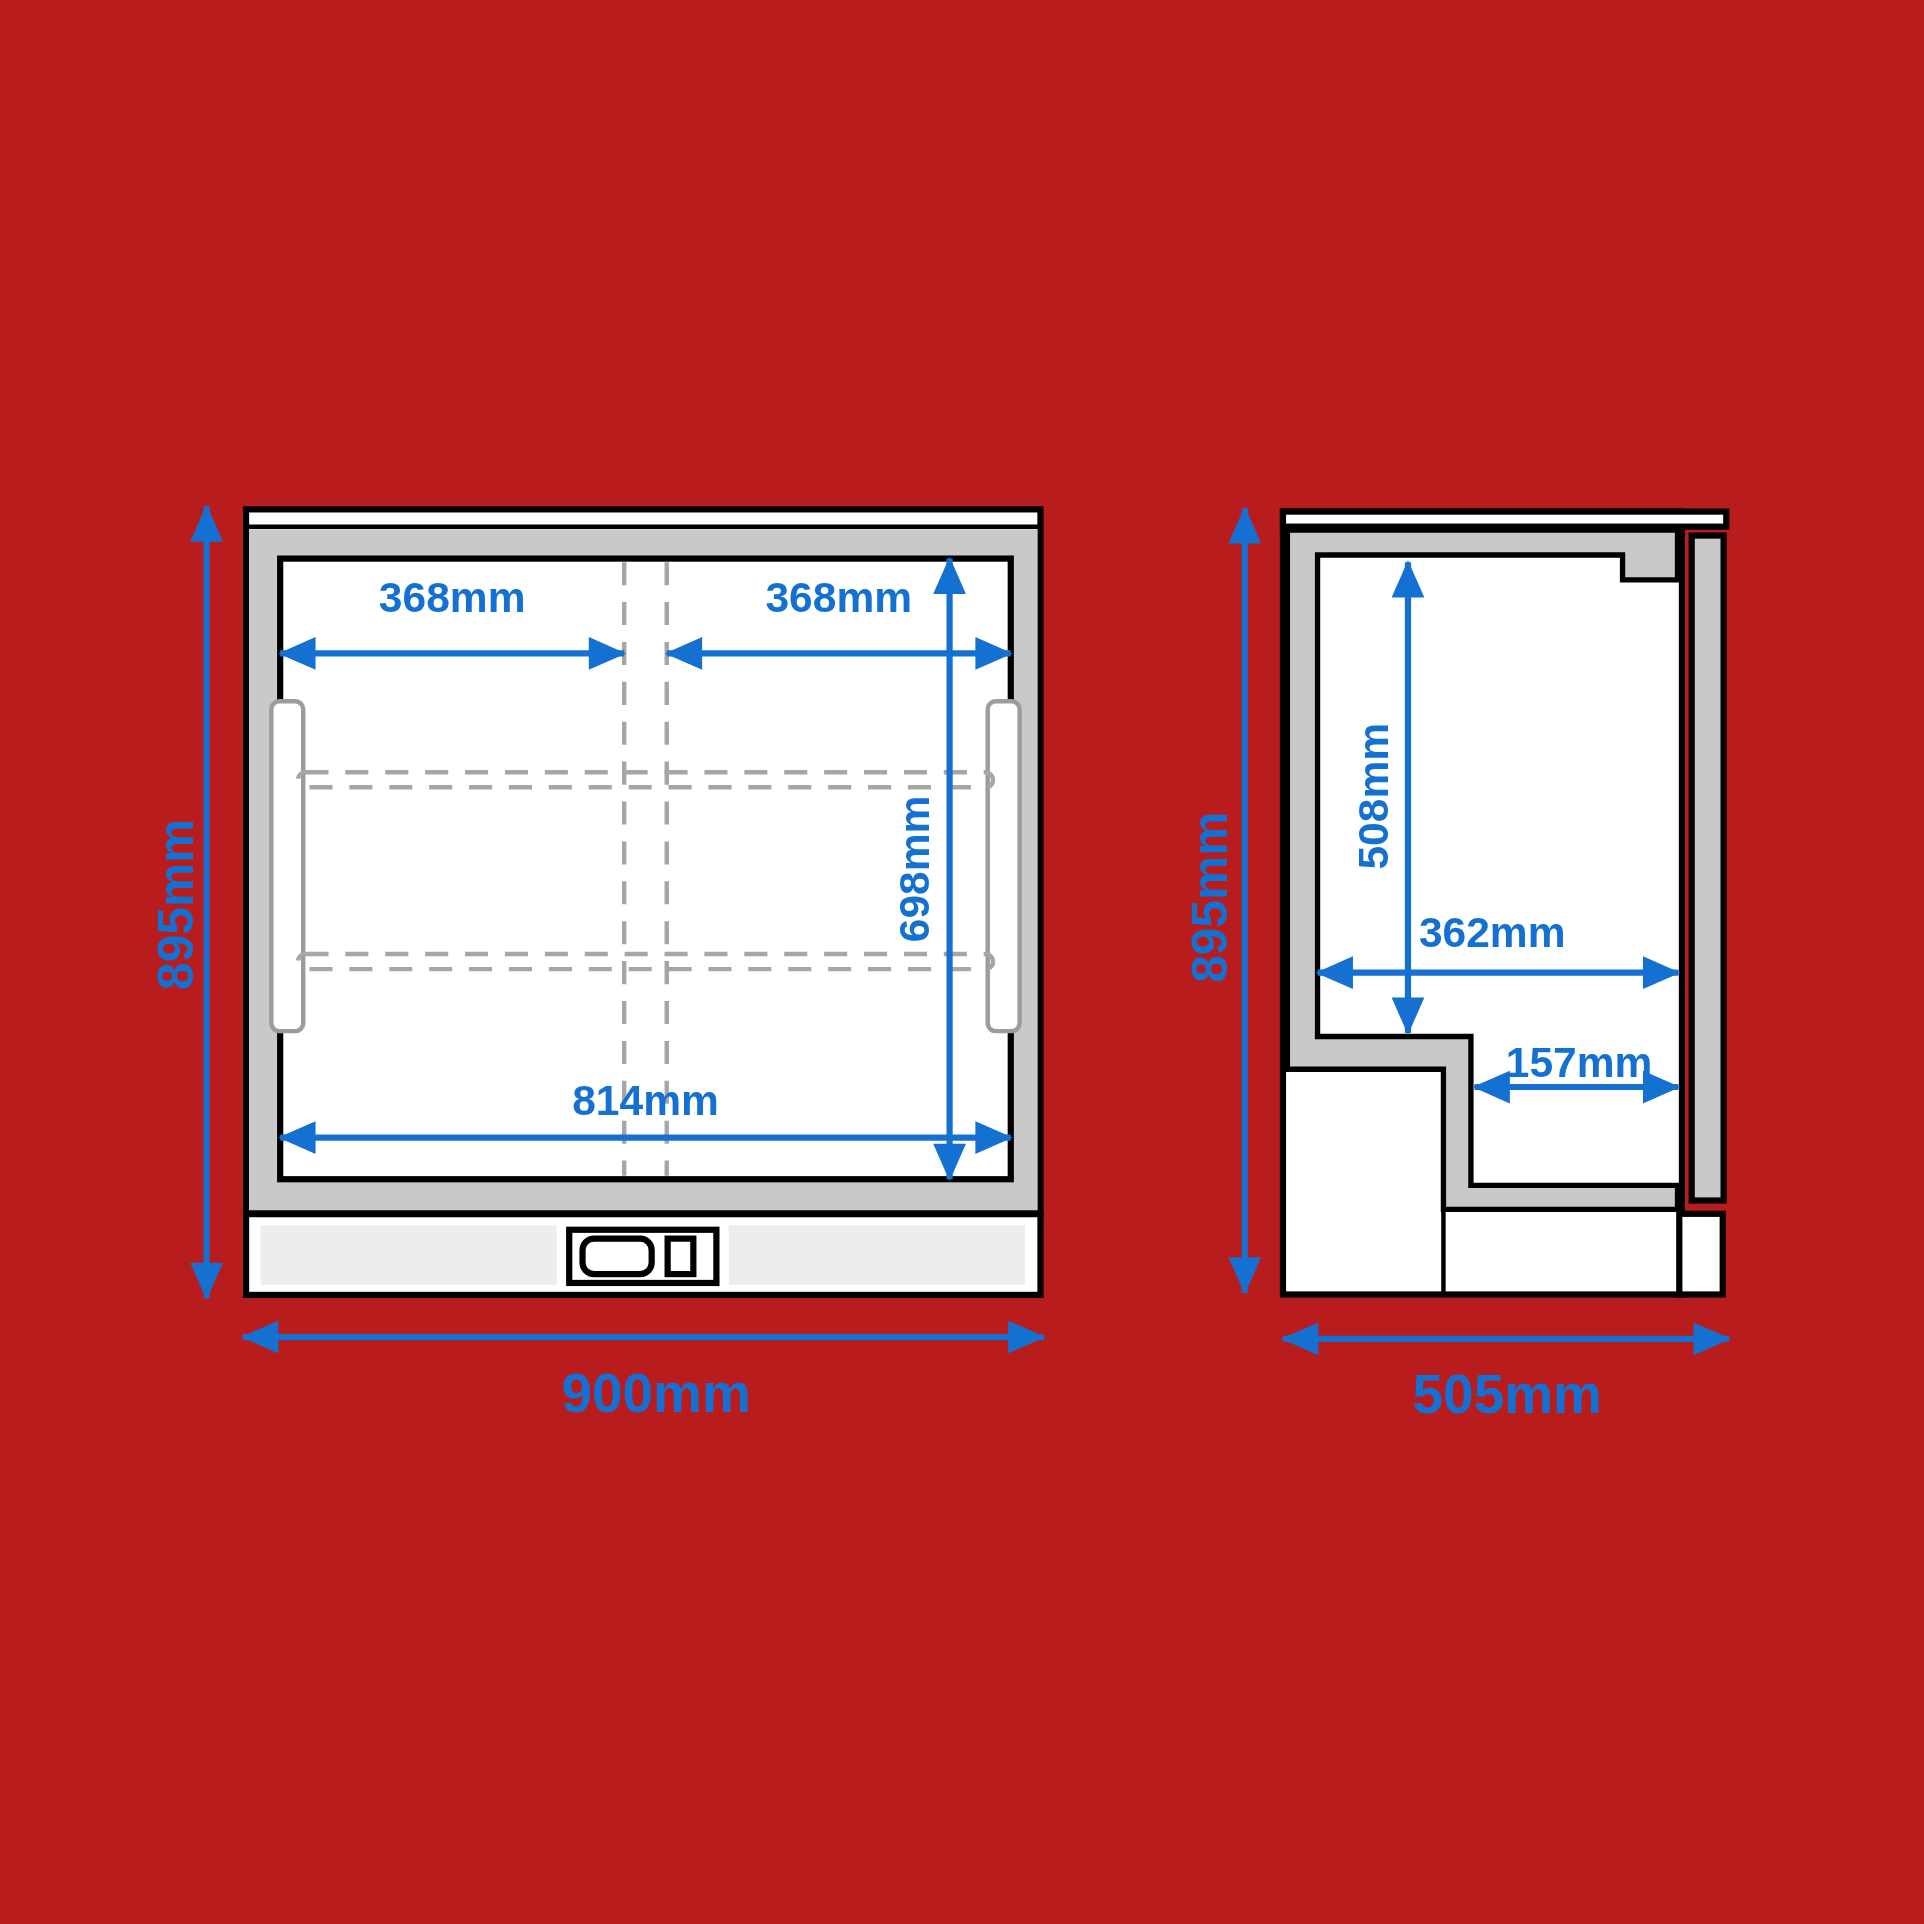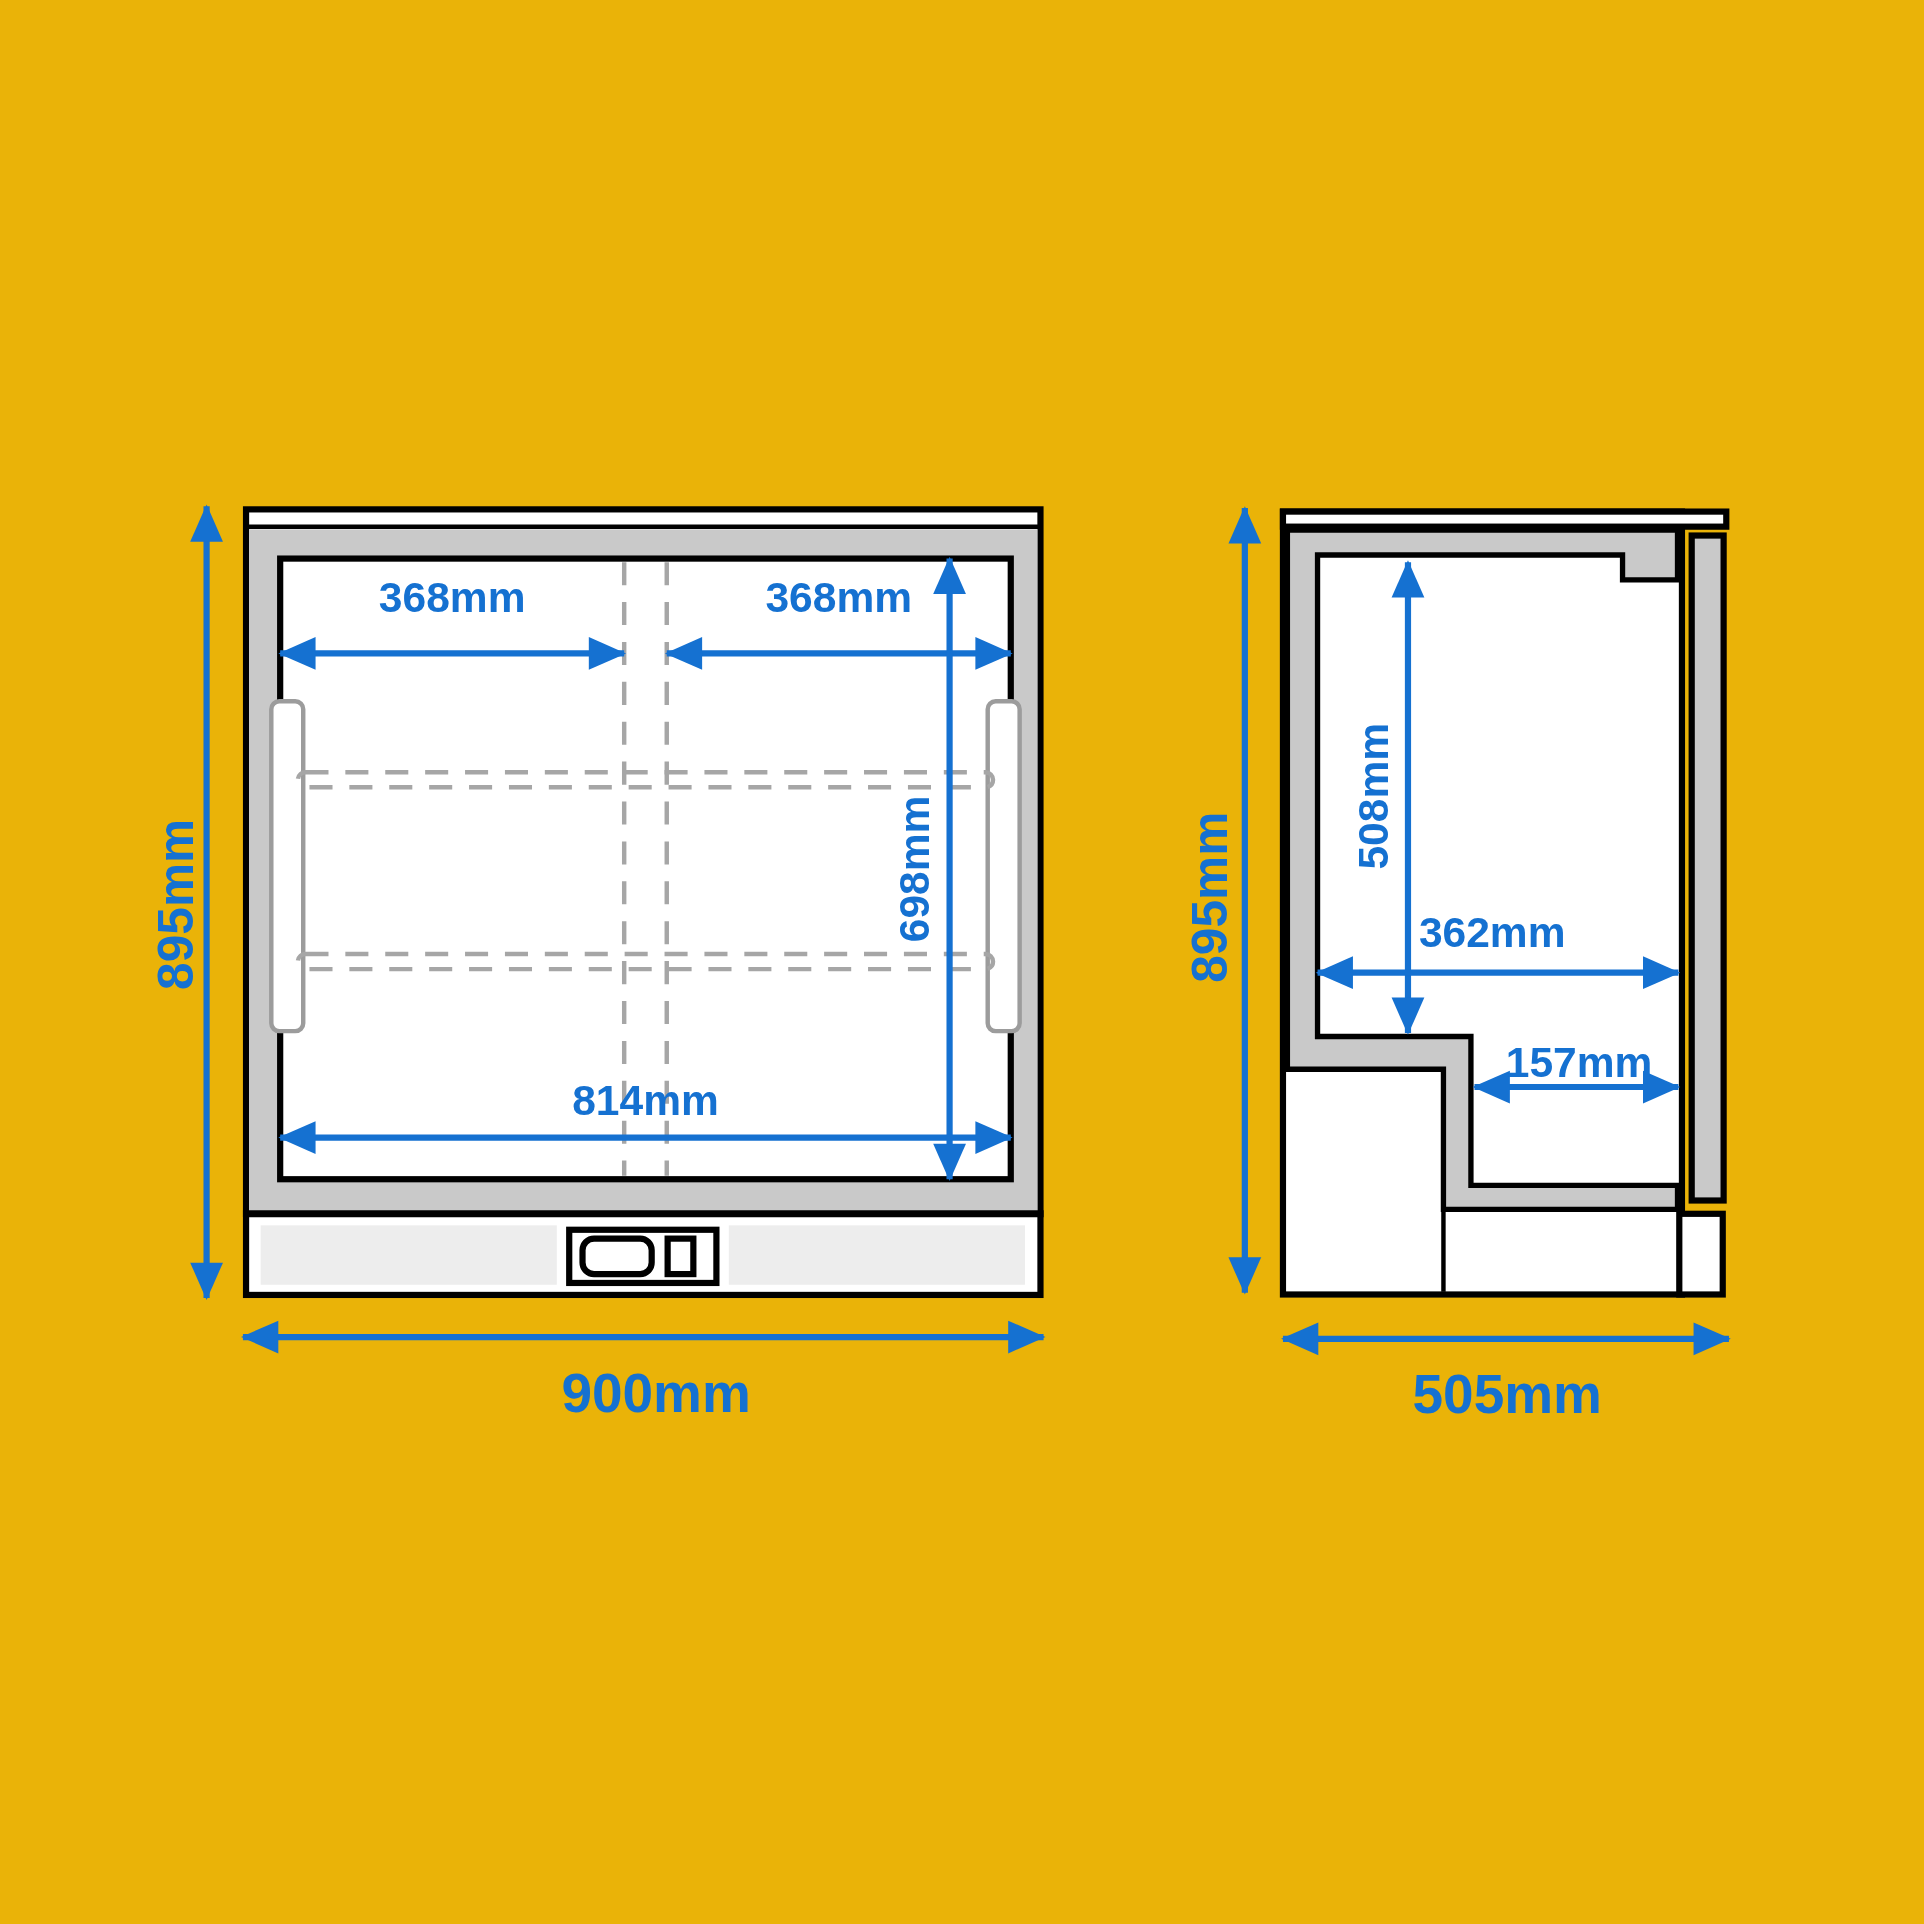--- a/index.html
+++ b/index.html
@@ -1,16 +1,16 @@
 <!DOCTYPE html>
 <html style="font-size:14px"><head>
 <meta charset="utf-8">
 <style>
   html,body{margin:0;padding:0;background:#ffffff;}
-  .stage{width:1924px;height:1924px;background:#eab308;position:relative;font-family:"Liberation Sans",sans-serif;}
+  .stage{width:1924px;height:1924px;background:#b91c1c;position:relative;font-family:"Liberation Sans",sans-serif;}
   svg{display:block;}
   .dim{stroke:#1571d1;stroke-width:7;fill:none;}
   .dimlabel{fill:#1571d1;font-weight:bold;font-family:"Liberation Sans",sans-serif;text-anchor:middle;}
   .f48{font-size:48px;}
   .f56{font-size:56px;}
   .f60{font-size:62px;}
   .outline{fill:#ffffff;stroke:#000000;stroke-width:7;}
   .thinline{stroke:#000000;stroke-width:5;fill:none;}
   .thickline{stroke:#000000;stroke-width:8;fill:none;}
   .gray{fill:#c9c9c9;}

